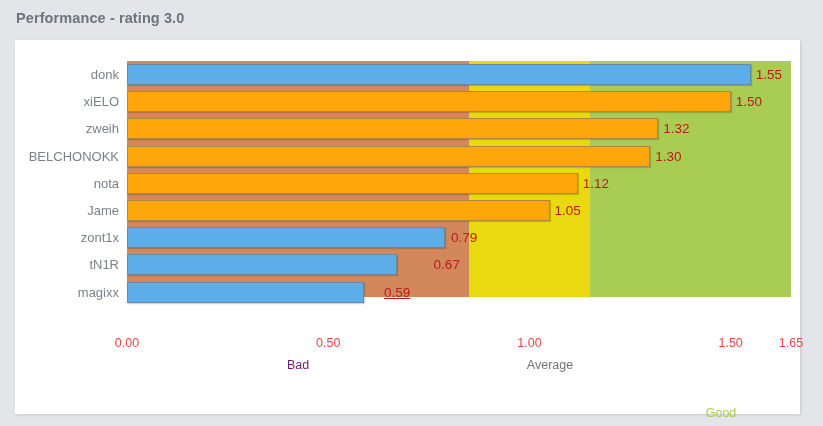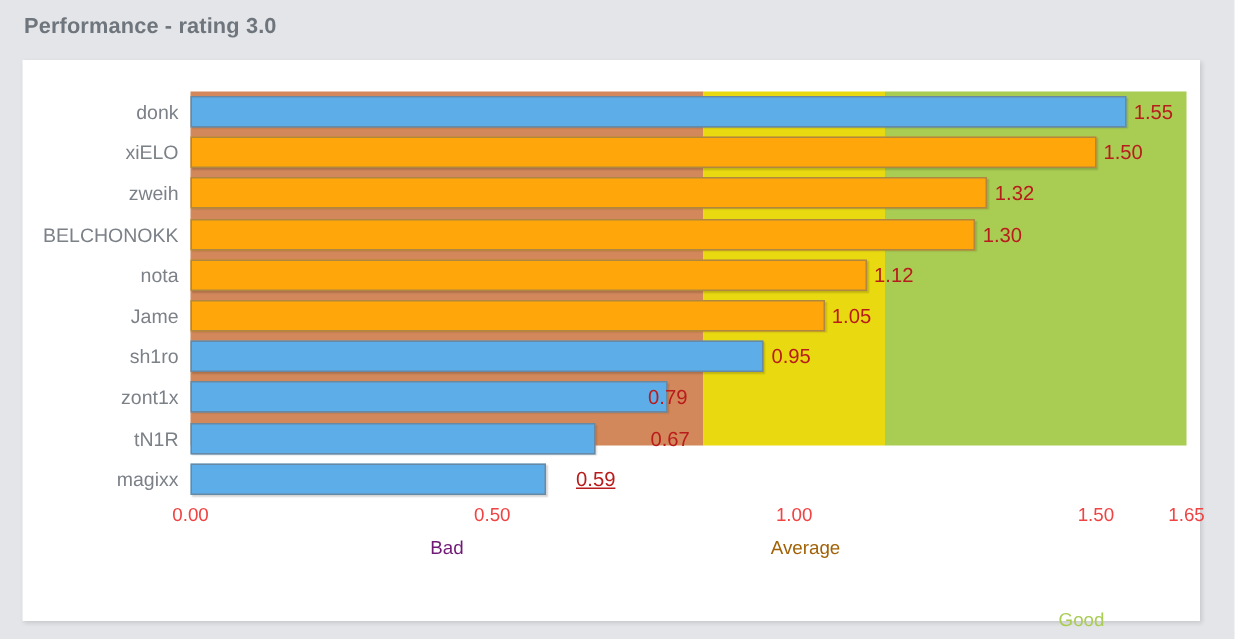--- a/index.html
+++ b/index.html
@@ -175,28 +175,23 @@
               <div class="cat-label">nota</div>
               <div class="bar orange" style="width: 450.715px;"></div>
               <div class="bar-value" style="left: 450.715px;">1.12</div>
             </div>
             <div class="row">
               <div class="cat-label">Jame</div>
               <div class="bar orange" style="width: 422.545px;"></div>
               <div class="bar-value" style="left: 422.545px;">1.05</div>
             </div>
             <div class="row">
-              <div class="cat-label">sh1ro</div>
-              <div class="bar blue" style="width: 382.303px;"></div>
-              <div class="bar-value" style="left: 382.303px;">0.95</div>
-            </div>
-            <div class="row">
               <div class="cat-label">zont1x</div>
               <div class="bar blue" style="width: 317.915px;"></div>
-              <div class="bar-value" style="left: 300px; text-align: right;">0.79</div>
+              <div class="bar-value" style="left: 319px; text-align: right;">0.79</div>
             </div>
             <div class="row">
               <div class="cat-label">tN1R</div>
               <div class="bar blue" style="width: 269.624px;"></div>
               <div class="bar-value" style="left: 269.624px; margin-left: 32px;">0.67</div>
             </div>
             <div class="row">
               <div class="cat-label">magixx</div>
               <div class="bar blue" style="width: 237.43px;"></div>
               <div class="bar-value" style="left: 252px; text-decoration: underline;">0.59</div>
@@ -206,20 +201,20 @@
 
       <div class="axis" id="axis-layer">
           <div class="tick" style="left: 0px;">0.00</div>
           <div class="tick" style="left: 201.212px;">0.50</div>
           <div class="tick" style="left: 402.424px;">1.00</div>
           <div class="tick" style="left: 603.636px;">1.50</div>
           <div class="tick" style="left: 664px; text-align: center;">1.65</div>
         </div>
       <div class="zone-legend" id="zone-legend-layer">
           <div class="zone-name" style="left: 171.03px; color: #701a75;">Bad</div>
-          <div class="zone-name" style="left: 410px; color: #a16207;">Average</div>
+          <div class="zone-name" style="left: 423px; color: #737373;">Average</div>
           <div class="zone-name" style="left: 594px; color: rgb(169, 204, 83); margin-top: 48px;">Good</div>
         </div>
 
     </div>
   </div>
 
 </div>
 
 </body></html>

